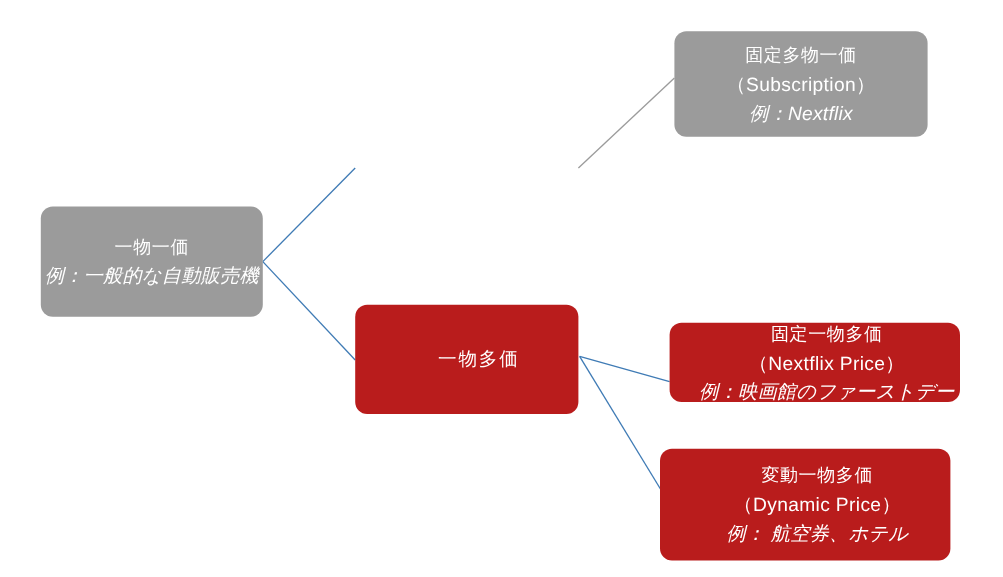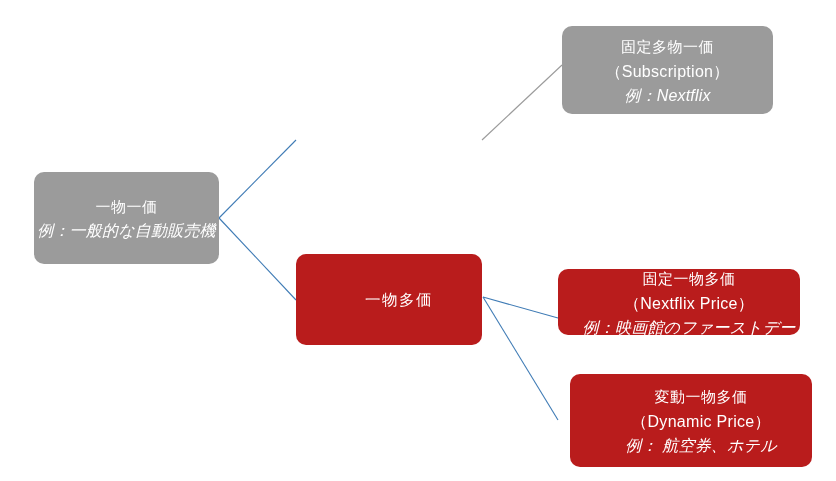--- a/index.html
+++ b/index.html
@@ -63,21 +63,21 @@
     font-size: 15.5px;
     line-height: 22px;
     letter-spacing: 1.5px;
   }
   
   #node-fixed-price      { left: 34px;  top: 172px; width: 185px; height: 92px; }
   #node-multi-one-price  { left: 296px; top: 94px;  width: 186px; height: 91px; }
   #node-subscription     { left: 562px; top: 26px;  width: 211px; height: 88px; }
   #node-one-multi-price  { left: 296px; top: 254px; width: 186px; height: 91px; }
   #node-variable-price   { left: 558px; top: 269px; width: 242px; height: 66px; }
-  #node-dynamic-price    { left: 570px; top: 374px; width: 242px; height: 93px; }
+  #node-dynamic-price    { left: 550px; top: 374px; width: 242px; height: 93px; }
 </style>
 </head>
 <body>
 
 <div id="canvas">
 
   <svg id="edges" viewBox="0 0 836 481" width="836" height="481" xmlns="http://www.w3.org/2000/svg">
     <line x1="219" y1="218" x2="296" y2="140" stroke="#3f7bb5" stroke-width="1.1"></line>
     <line x1="219" y1="218" x2="296" y2="300" stroke="#3f7bb5" stroke-width="1.1"></line>
     <line x1="482" y1="140" x2="562" y2="65" stroke="#9b9b9b" stroke-width="1.1"></line>

